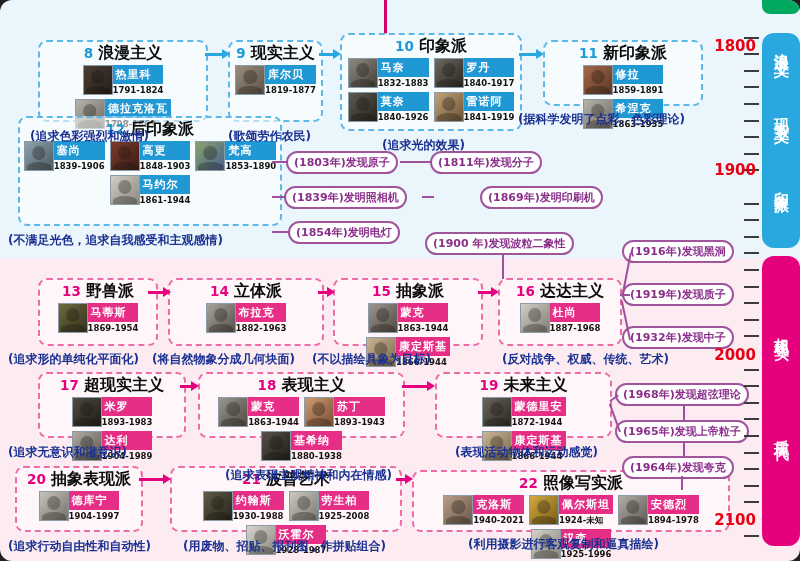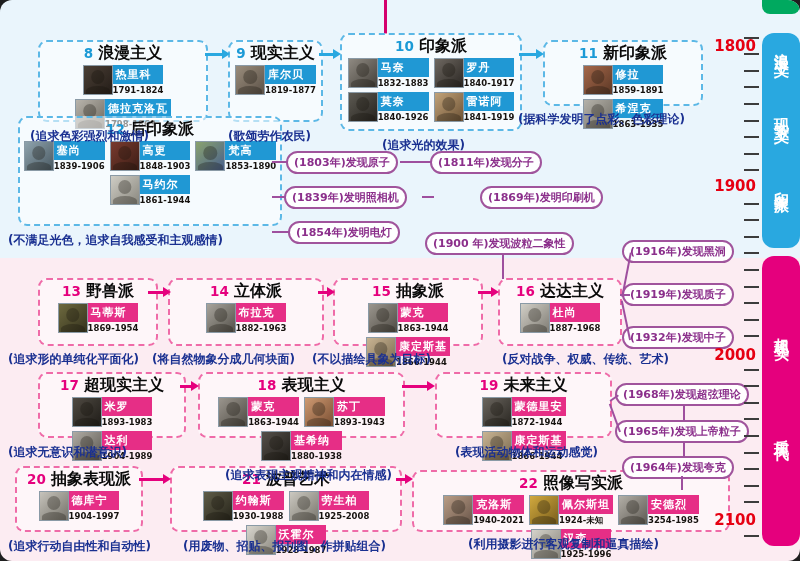--- a/index.html
+++ b/index.html
@@ -356,21 +356,21 @@
           <span class="pic" style="background:linear-gradient(135deg,#d1a93e,#7a5e1c)"></span>
           <span class="meta">
             <span class="tag">佩尔斯坦</span>
             <span class="yrs">1924-未知</span>
           </span>
         </div>
         <div class="chip">
           <span class="pic" style="background:linear-gradient(135deg,#b3afa7,#5e5a53)"></span>
           <span class="meta">
             <span class="tag">安德烈</span>
-            <span class="yrs">3254-1985</span>
+            <span class="yrs">1894-1978</span>
           </span>
         </div>
         <div class="chip">
           <span class="pic" style="background:linear-gradient(135deg,#d5d2ca,#87847b)"></span>
           <span class="meta">
             <span class="tag">汉森</span>
             <span class="yrs">1925-1996</span>
           </span>
         </div>
       </div>
@@ -455,21 +455,21 @@
       <div class="tick" style="top: 401.8px;"></div>
       <div class="tick" style="top: 418.4px;"></div>
       <div class="tick" style="top: 435px;"></div>
       <div class="tick" style="top: 451.6px;"></div>
       <div class="tick" style="top: 468.2px;"></div>
       <div class="tick" style="top: 484.8px;"></div>
       <div class="tick" style="top: 501.4px;"></div>
       <div class="tick" style="top: 534.6px;"></div>
     </div>
   <div class="year" style="top:12px;margin-top:26px;">1800</div>
-  <div class="year" style="top:178px;">1900</div>
+  <div class="year" style="top:162px;">1900</div>
   <div class="year" style="top:347px;">2000</div>
   <div class="year" style="top:512px;">2100</div>
 
   <div class="erabar" style="top:0;height:14px;background:#00a95f;border-radius:0 0 8px 8px;"></div>
   <div class="erabar" style="top:33px;height:215px;background:#29a8e0;">
     <div class="vlabel" style="top:7px;">浪漫主义</div>
     <div class="vlabel" style="top:73px;">现实主义</div>
     <div class="vlabel" style="top:147px;">印象派</div>
   </div>
   <div class="erabar" style="top:256px;height:290px;background:#e5007d;">

